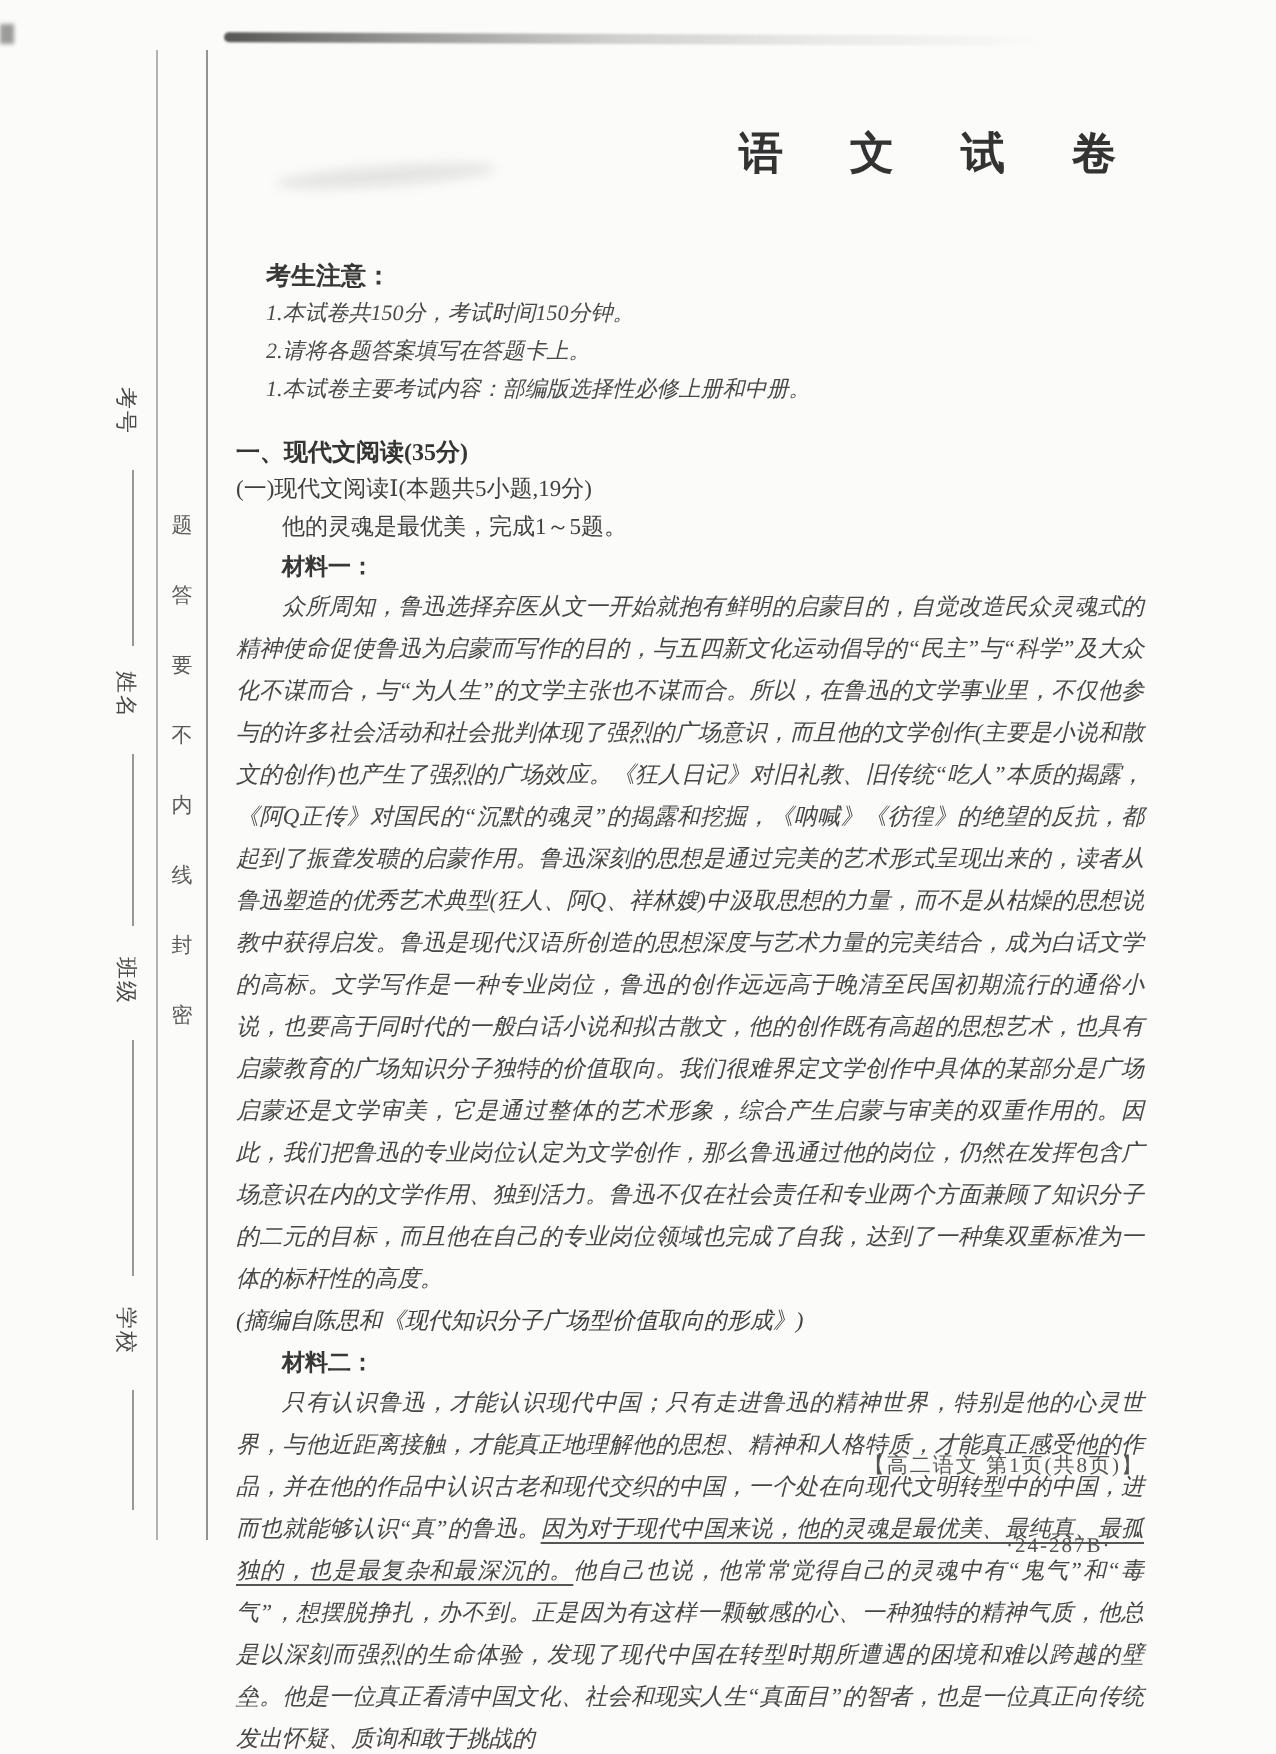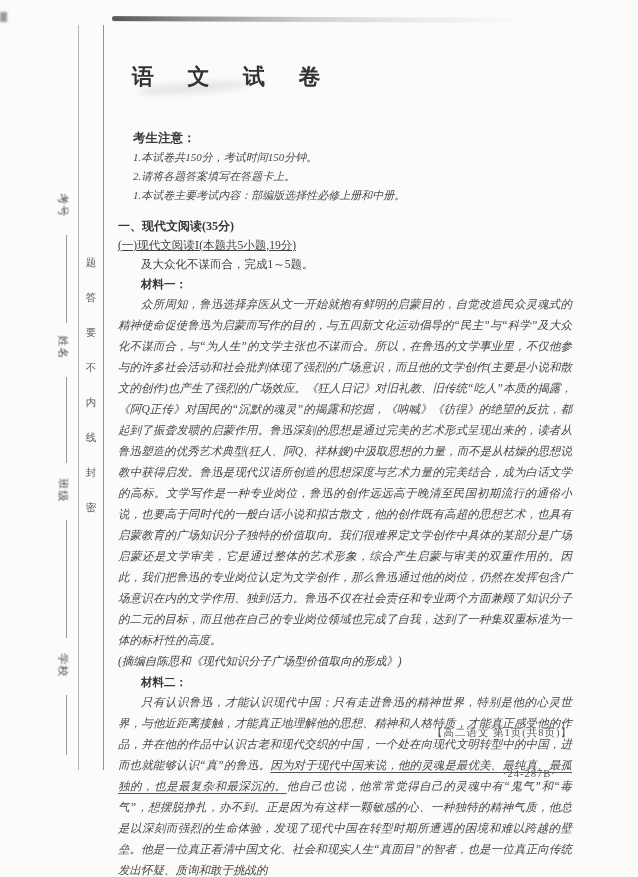--- a/index.html
+++ b/index.html
@@ -40,28 +40,28 @@
   .seal-char{
     position:absolute;left:84px;width:14px;text-align:center;
     font-size:10.5px;color:#5a5a5a;
   }
   
   .content{
     position:absolute;left:118px;top:62px;width:454px;
     font-size:11.5px;line-height:21px;
   }
   .doc-title{
-    text-align:left;font-size:22px;font-weight:bold;color:#333;
+    text-align:right;font-size:22px;font-weight:bold;color:#333;
     letter-spacing:14px;line-height:30px;margin:0 0 0 14px;
   }
   .notice-block{margin-top:36px;padding-left:15px;}
   .notice-head{font-weight:bold;font-size:12.5px;color:#383838;line-height:20px;}
   .notice-item{font-style:italic;font-size:11px;line-height:19px;color:#4a4a4a;}
   .sec-head{font-weight:bold;font-size:12px;color:#353535;margin-top:11px;line-height:20px;}
-  .sec-sub{font-size:11.5px;line-height:19px;text-decoration:underline;}
+  .sec-sub{font-size:11.5px;line-height:19px;}
   .sec-instr{font-size:11.5px;line-height:19px;text-indent:2em;}
   .mat-label{font-weight:bold;font-size:11.5px;line-height:20px;text-indent:2em;color:#383838;}
   .para{
     margin:0;text-align:justify;text-justify:inter-ideograph;
     text-indent:2em;font-style:italic;color:#474747;
   }
   .para.m2 u, .para.m2 .ul{
     text-decoration:underline;text-underline-offset:3px;
     text-decoration-thickness:.8px;text-decoration-color:#555;
   }
@@ -116,21 +116,21 @@
 
     <div class="notice-block">
       <div class="notice-head">考生注意：</div>
       <div class="notice-item">1.本试卷共150分，考试时间150分钟。</div>
       <div class="notice-item">2.请将各题答案填写在答题卡上。</div>
       <div class="notice-item">1.本试卷主要考试内容：部编版选择性必修上册和中册。</div>
     </div>
 
     <div class="sec-head">一、现代文阅读(35分)</div>
     <div class="sec-sub">(一)现代文阅读Ⅰ(本题共5小题,19分)</div>
-    <div class="sec-instr">及大众化不谋而合，完成1～5题。</div>
+    <div class="sec-instr">他的灵魂是最优美，完成1～5题。</div>
 
     <div class="mat-label">材料一：</div>
     <p class="para">众所周知，鲁迅选择弃医从文一开始就抱有鲜明的启蒙目的，自觉改造民众灵魂式的精神使命促使鲁迅为启蒙而写作的目的，与五四新文化运动倡导的“民主”与“科学”及大众化不谋而合，与“为人生”的文学主张也不谋而合。所以，在鲁迅的文学事业里，不仅他参与的许多社会活动和社会批判体现了强烈的广场意识，而且他的文学创作(主要是小说和散文的创作)也产生了强烈的广场效应。《狂人日记》对旧礼教、旧传统“吃人”本质的揭露，《阿Q正传》对国民的“沉默的魂灵”的揭露和挖掘，《呐喊》《彷徨》的绝望的反抗，都起到了振聋发聩的启蒙作用。鲁迅深刻的思想是通过完美的艺术形式呈现出来的，读者从鲁迅塑造的优秀艺术典型(狂人、阿Q、祥林嫂)中汲取思想的力量，而不是从枯燥的思想说教中获得启发。鲁迅是现代汉语所创造的思想深度与艺术力量的完美结合，成为白话文学的高标。文学写作是一种专业岗位，鲁迅的创作远远高于晚清至民国初期流行的通俗小说，也要高于同时代的一般白话小说和拟古散文，他的创作既有高超的思想艺术，也具有启蒙教育的广场知识分子独特的价值取向。我们很难界定文学创作中具体的某部分是广场启蒙还是文学审美，它是通过整体的艺术形象，综合产生启蒙与审美的双重作用的。因此，我们把鲁迅的专业岗位认定为文学创作，那么鲁迅通过他的岗位，仍然在发挥包含广场意识在内的文学作用、独到活力。鲁迅不仅在社会责任和专业两个方面兼顾了知识分子的二元的目标，而且他在自己的专业岗位领域也完成了自我，达到了一种集双重标准为一体的标杆性的高度。</p>
     <div class="attribution">(摘编自陈思和《现代知识分子广场型价值取向的形成》)</div>
 
     <div class="mat-label">材料二：</div>
     <p class="para m2"><span>只有认识鲁迅，才能认识现代中国；只有走进鲁迅的精神世界，特别是他的心灵世界，与他近距离接触，才能真正地理解他的思想、精神和人格特质，才能真正感受他的作品，并在他的作品中认识古老和现代交织的中国，一个处在向现代文明转型中的中国，进而也就能够认识“真”的鲁迅。</span><span class="ul">因为对于现代中国来说，他的灵魂是最优美、最纯真、最孤独的，也是最复杂和最深沉的。</span><span>他自己也说，他常常觉得自己的灵魂中有“鬼气”和“毒气”，想摆脱挣扎，办不到。正是因为有这样一颗敏感的心、一种独特的精神气质，他总是以深刻而强烈的生命体验，发现了现代中国在转型时期所遭遇的困境和难以跨越的壁垒。他是一位真正看清中国文化、社会和现实人生“真面目”的智者，也是一位真正向传统发出怀疑、质询和敢于挑战的</span></p>
   </div>
 
   <div class="footer-center ink">【高二语文 第1页(共8页)】</div>

